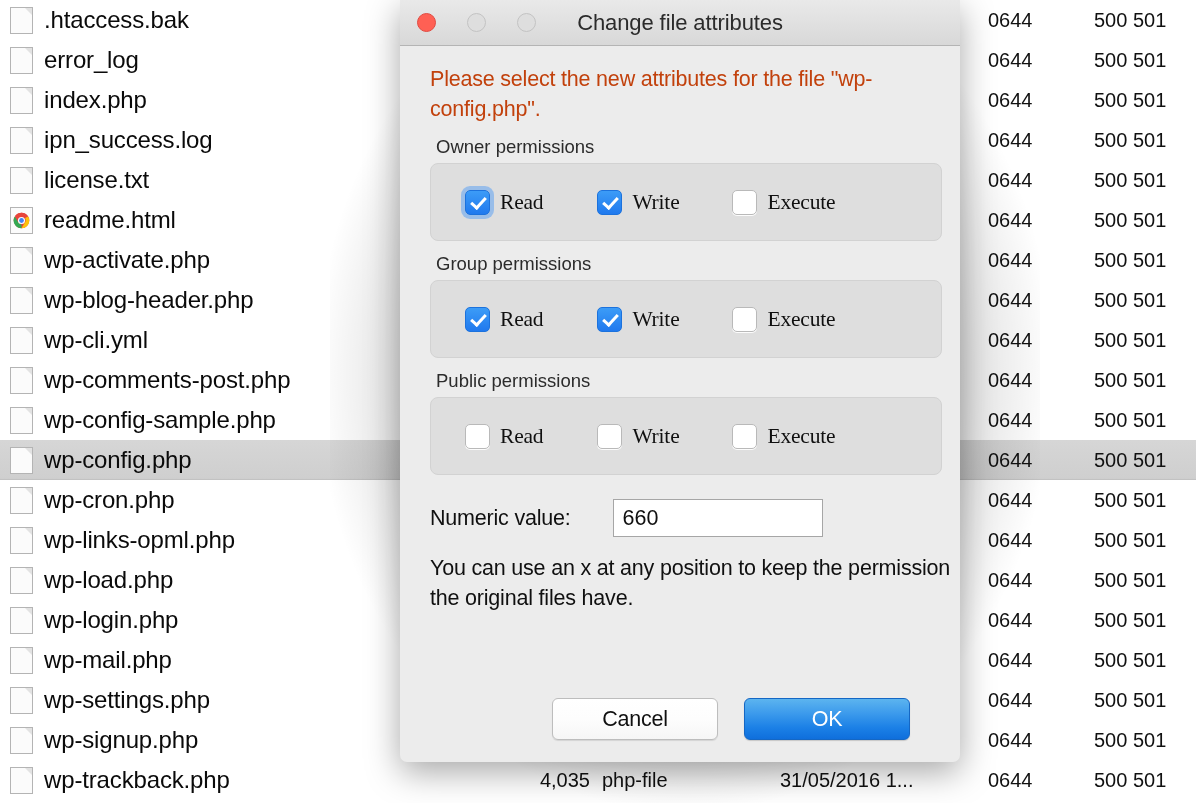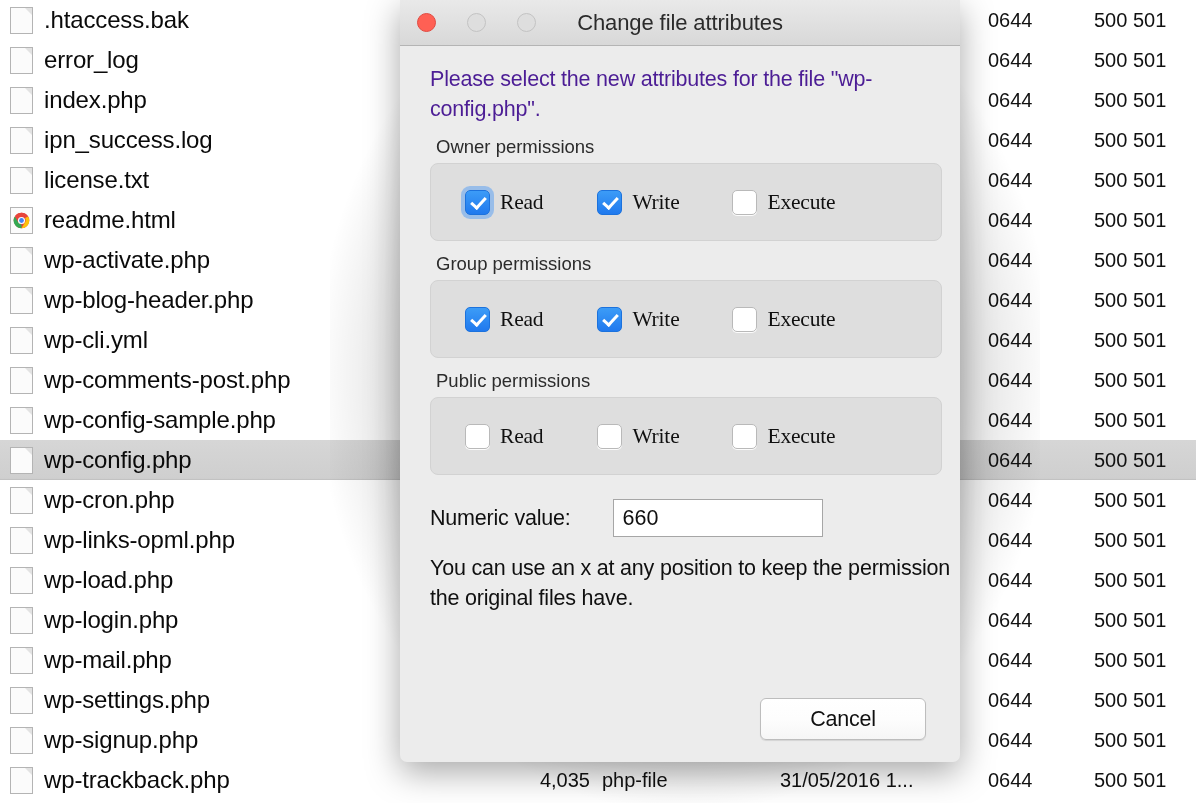--- a/index.html
+++ b/index.html
@@ -186,21 +186,21 @@
 
   #dialog-body {
     padding: 0 16px;
     box-sizing: border-box;
   }
 
   #intro-text {
     margin: 18px 0 0 14px;
     font-size: 21.5px;
     line-height: 30px;
-    color: #4c1d95;
+    color: #c2410c;
     letter-spacing: -0.2px;
     width: 520px;
   }
 
   .group-label {
     margin: 12px 0 5px 20px;
     font-size: 18.5px;
     color: #2b2b2b;
   }
   .group-box {
@@ -296,21 +296,21 @@
     letter-spacing: -0.2px;
   }
 
   #button-row {
     position: absolute;
     left: 0;
     right: 0;
     bottom: 22px;
     display: flex;
     justify-content: flex-end;
-    padding-right: 34px;
+    padding-right: 50px;
     box-sizing: border-box;
     align-items: center;
   }
   .btn {
     height: 42px;
     border-radius: 6px;
     font-size: 21.5px;
     display: flex;
     align-items: center;
     justify-content: center;
@@ -597,16 +597,17 @@
         <div id="numeric-label">Numeric value:</div>
         <div id="numeric-input">660</div>
       </div>
 
       <div id="hint-text">You can use an x at any position to keep the permission the original files have.</div>
 
     </div>
 
     <div id="button-row">
       <div class="btn" id="cancel-button">Cancel</div>
+      <div class="btn" id="ok-button">OK</div>
     </div>
 
   </div>
 </div>
 
 </body></html>

